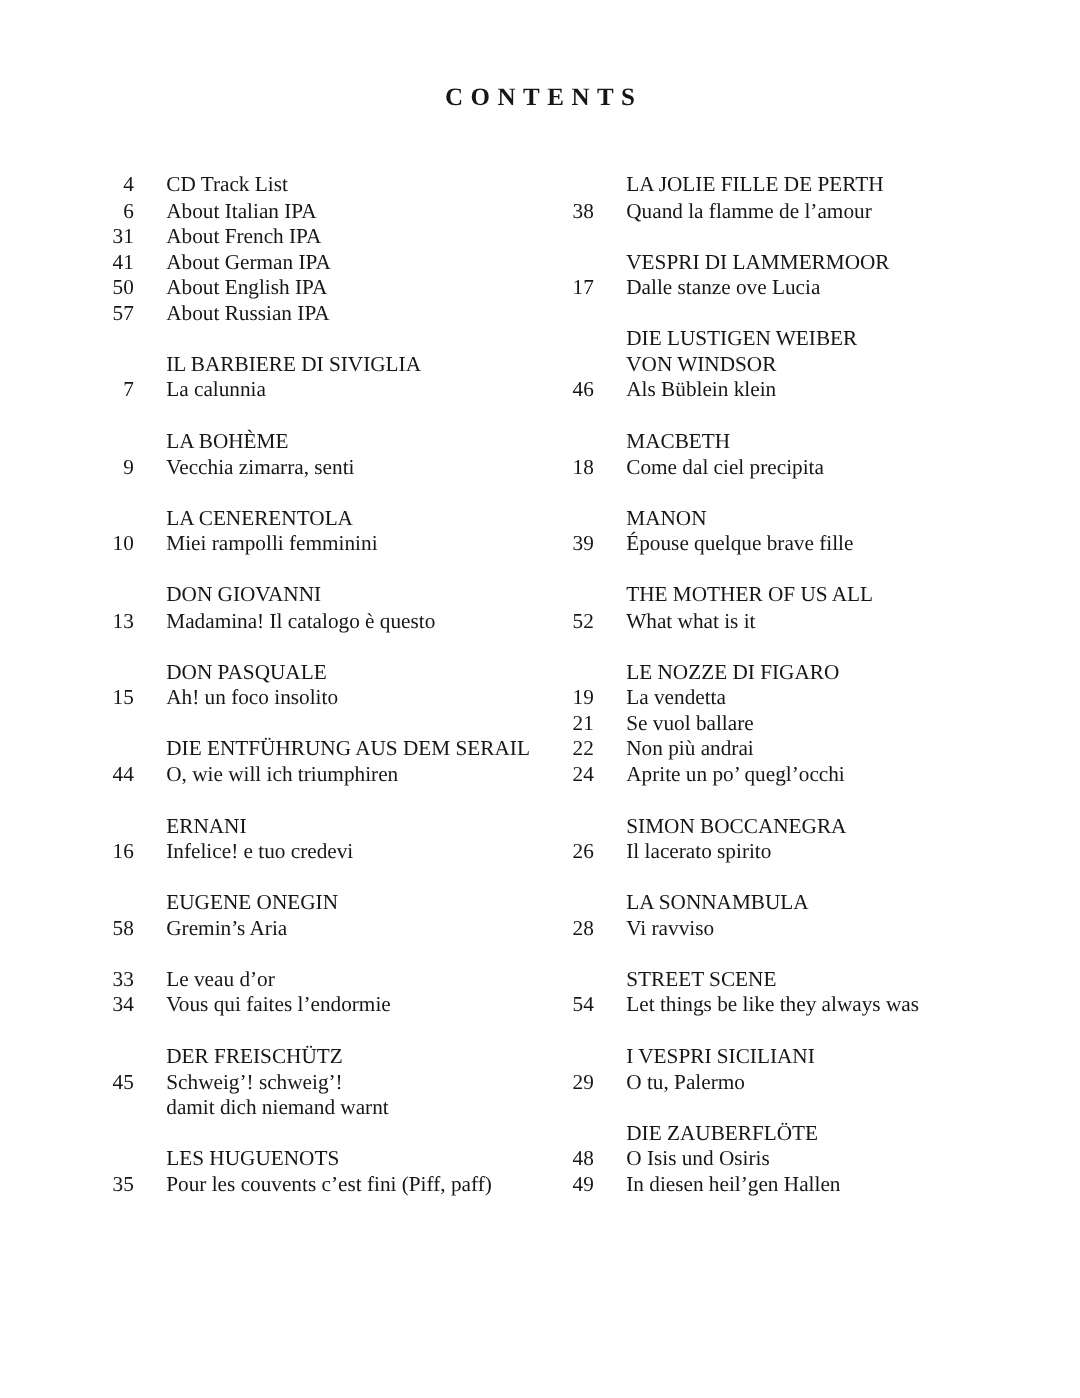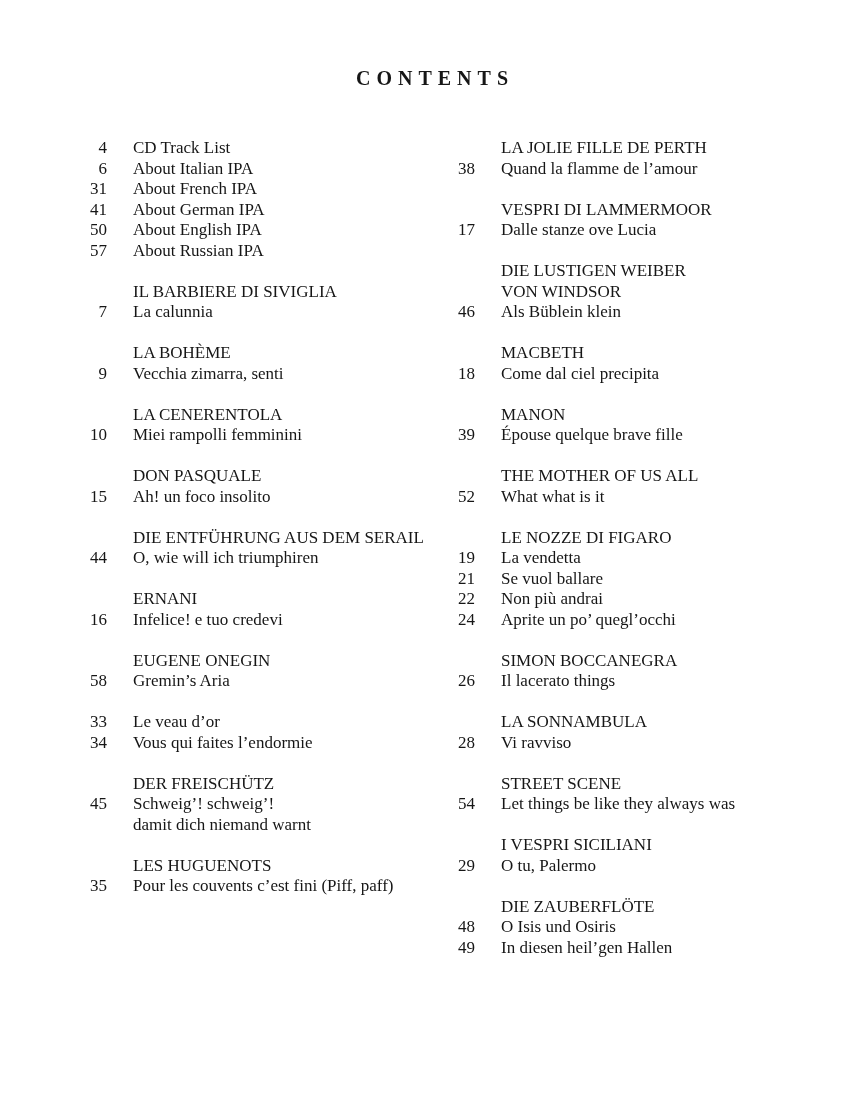--- a/index.html
+++ b/index.html
@@ -103,20 +103,27 @@
           </div>
         </div>
         <div class="block">
           <div class="work-title">LA CENERENTOLA</div>
           <div class="entry-row">
             <span class="page-num">10</span>
             <span class="entry-text">Miei rampolli femminini</span>
           </div>
         </div>
         <div class="block">
+          <div class="work-title">DON GIOVANNI</div>
+          <div class="entry-row">
+            <span class="page-num">13</span>
+            <span class="entry-text">Madamina! Il catalogo è questo</span>
+          </div>
+        </div>
+        <div class="block">
           <div class="work-title">DON PASQUALE</div>
           <div class="entry-row">
             <span class="page-num">15</span>
             <span class="entry-text">Ah! un foco insolito</span>
           </div>
         </div>
         <div class="block">
           <div class="work-title">DIE ENTFÜHRUNG AUS DEM SERAIL</div>
           <div class="entry-row">
             <span class="page-num">44</span>
@@ -226,21 +233,21 @@
           </div>
           <div class="entry-row">
             <span class="page-num">24</span>
             <span class="entry-text">Aprite un po’ quegl’occhi</span>
           </div>
         </div>
         <div class="block">
           <div class="work-title">SIMON BOCCANEGRA</div>
           <div class="entry-row">
             <span class="page-num">26</span>
-            <span class="entry-text">Il lacerato things</span>
+            <span class="entry-text">Il lacerato spirito</span>
           </div>
         </div>
         <div class="block">
           <div class="work-title">LA SONNAMBULA</div>
           <div class="entry-row">
             <span class="page-num">28</span>
             <span class="entry-text">Vi ravviso</span>
           </div>
         </div>
         <div class="block">

